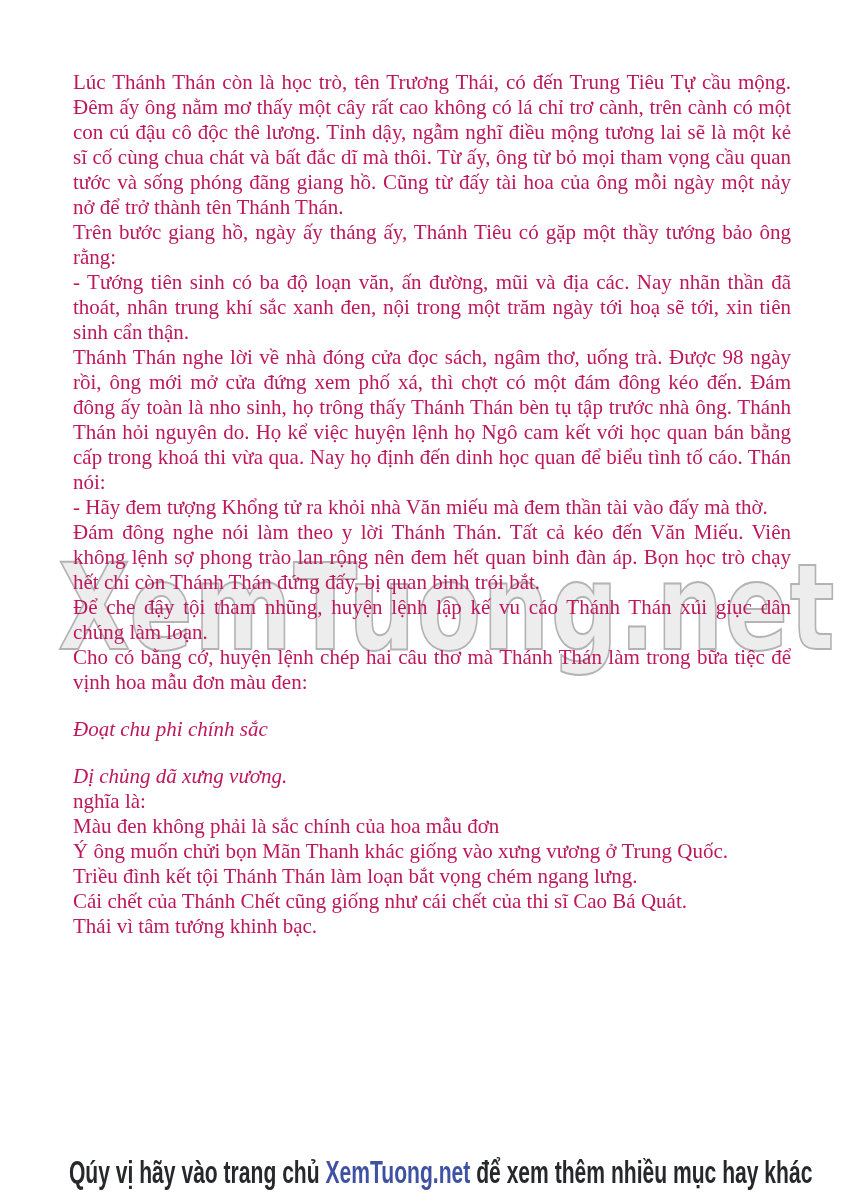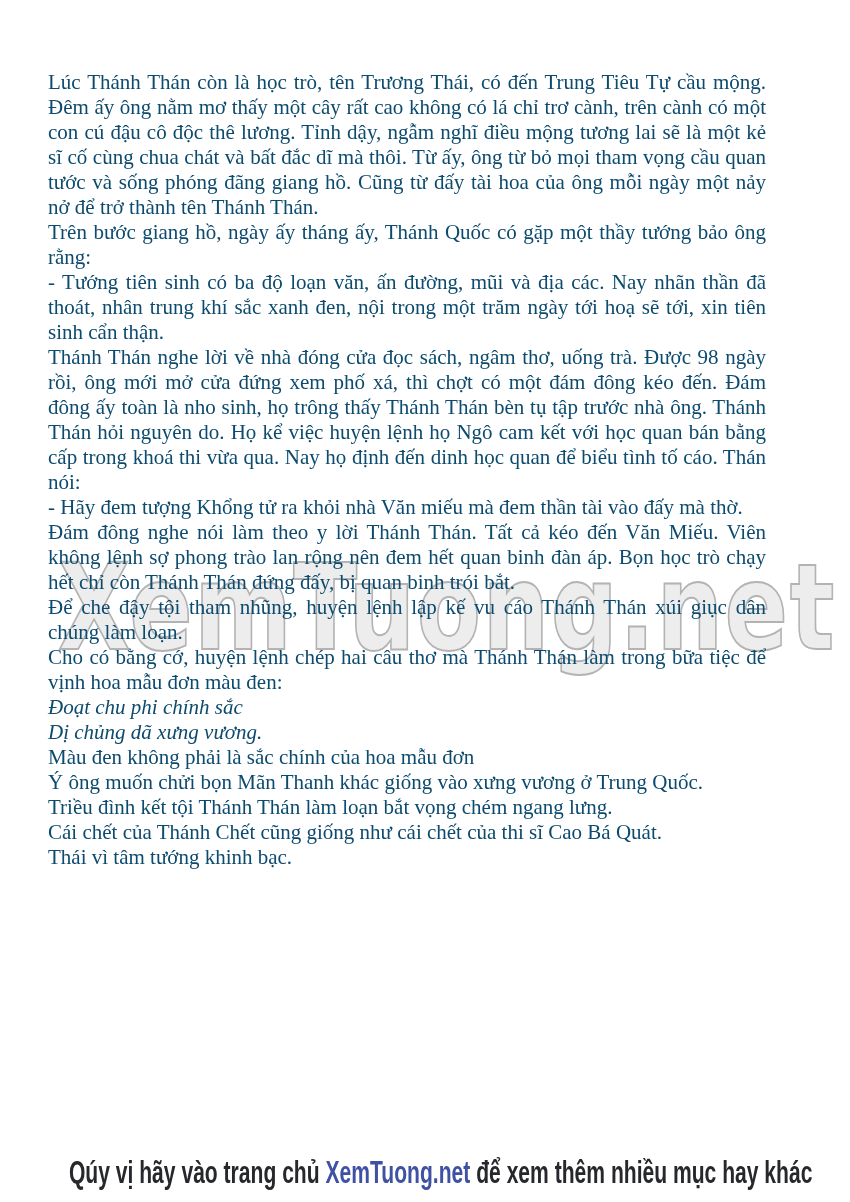--- a/index.html
+++ b/index.html
@@ -26,30 +26,30 @@
     letter-spacing: 2px;
     white-space: nowrap;
     color: #ededed;
     -webkit-text-stroke: 2px #b3b3b3;
     transform: scaleX(0.78);
     transform-origin: left center;
     user-select: none;
   }
   .content {
     position: absolute;
-    left: 48px; top: 70px;
+    left: 73px; top: 70px;
     width: 718px;
     z-index: 1;
-    color: #0c4a6e;
+    color: #be185d;
     font-size: 21px;
     line-height: 25px;
     text-align: justify;
   }
   .content p { margin: 0; padding: 0; }
-  .content p.italic { font-style: italic; }
+  .content p.italic { font-style: italic; margin-top: 22px; }
   .footer {
     position: absolute;
     left: 16px; top: 1153px;
     width: 850px;
     z-index: 1;
     display: flex;
     justify-content: center;
   }
   .footer-inner {
     font-family: "Liberation Sans", sans-serif;
@@ -69,29 +69,30 @@
 </style>
 </head>
 <body>
 
 <div class="page">
 
   <div class="watermark">XemTuong.net</div>
 
   <div class="content">
     <p>Lúc Thánh Thán còn là học trò, tên Trương Thái, có đến Trung Tiêu Tự cầu mộng. Đêm ấy ông nằm mơ thấy một cây rất cao không có lá chỉ trơ cành, trên cành có một con cú đậu cô độc thê lương. Tỉnh dậy, ngẫm nghĩ điều mộng tương lai sẽ là một kẻ sĩ cố cùng chua chát và bất đắc dĩ mà thôi. Từ ấy, ông từ bỏ mọi tham vọng cầu quan tước và sống phóng đãng giang hồ. Cũng từ đấy tài hoa của ông mỗi ngày một nảy nở để trở thành tên Thánh Thán.</p>
-    <p>Trên bước giang hồ, ngày ấy tháng ấy, Thánh Quốc có gặp một thầy tướng bảo ông rằng:</p>
+    <p>Trên bước giang hồ, ngày ấy tháng ấy, Thánh Tiêu có gặp một thầy tướng bảo ông rằng:</p>
     <p>- Tướng tiên sinh có ba độ loạn văn, ấn đường, mũi và địa các. Nay nhãn thần đã thoát, nhân trung khí sắc xanh đen, nội trong một trăm ngày tới hoạ sẽ tới, xin tiên sinh cẩn thận.</p>
     <p>Thánh Thán nghe lời về nhà đóng cửa đọc sách, ngâm thơ, uống trà. Được 98 ngày rồi, ông mới mở cửa đứng xem phố xá, thì chợt có một đám đông kéo đến. Đám đông ấy toàn là nho sinh, họ trông thấy Thánh Thán bèn tụ tập trước nhà ông. Thánh Thán hỏi nguyên do. Họ kể việc huyện lệnh họ Ngô cam kết với học quan bán bằng cấp trong khoá thi vừa qua. Nay họ định đến dinh học quan để biểu tình tố cáo. Thán nói:</p>
     <p>- Hãy đem tượng Khổng tử ra khỏi nhà Văn miếu mà đem thần tài vào đấy mà thờ.</p>
     <p>Đám đông nghe nói làm theo y lời Thánh Thán. Tất cả kéo đến Văn Miếu. Viên không lệnh sợ phong trào lan rộng nên đem hết quan binh đàn áp. Bọn học trò chạy hết chỉ còn Thánh Thán đứng đấy, bị quan binh trói bắt.</p>
     <p>Để che đậy tội tham nhũng, huyện lệnh lập kế vu cáo Thánh Thán xúi giục dân chúng làm loạn.</p>
     <p>Cho có bằng cớ, huyện lệnh chép hai câu thơ mà Thánh Thán làm trong bữa tiệc để vịnh hoa mẫu đơn màu đen:</p>
     <p class="italic">Đoạt chu phi chính sắc</p>
     <p class="italic">Dị chủng dã xưng vương.</p>
+    <p>nghĩa là:</p>
     <p>Màu đen không phải là sắc chính của hoa mẫu đơn</p>
     <p>Ý ông muốn chửi bọn Mãn Thanh khác giống vào xưng vương ở Trung Quốc.</p>
     <p>Triều đình kết tội Thánh Thán làm loạn bắt vọng chém ngang lưng.</p>
     <p>Cái chết của Thánh Chết cũng giống như cái chết của thi sĩ Cao Bá Quát.</p>
     <p>Thái vì tâm tướng khinh bạc.</p>
   </div>
 
   <div class="footer">
     <div class="footer-inner">
       <span>Qúy vị hãy vào trang chủ </span><span class="footer-link">XemTuong.net</span><span> để xem thêm nhiều mục hay khác</span>

